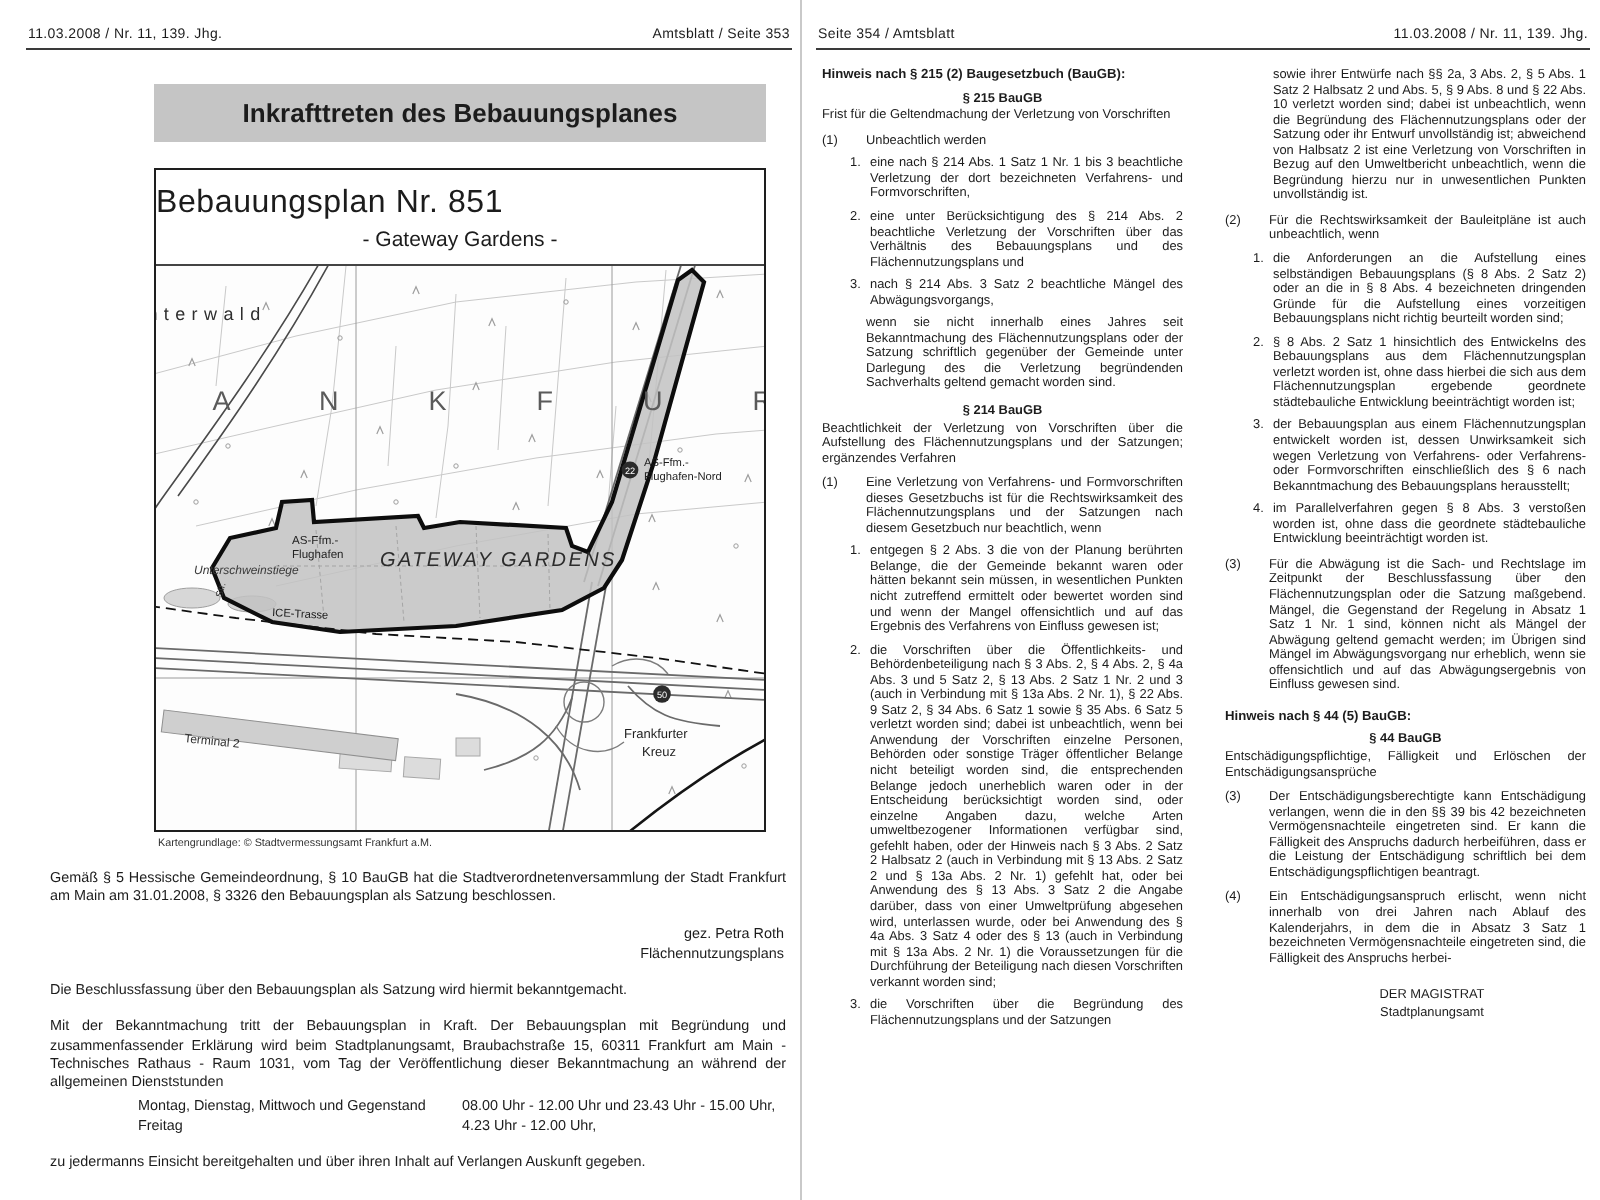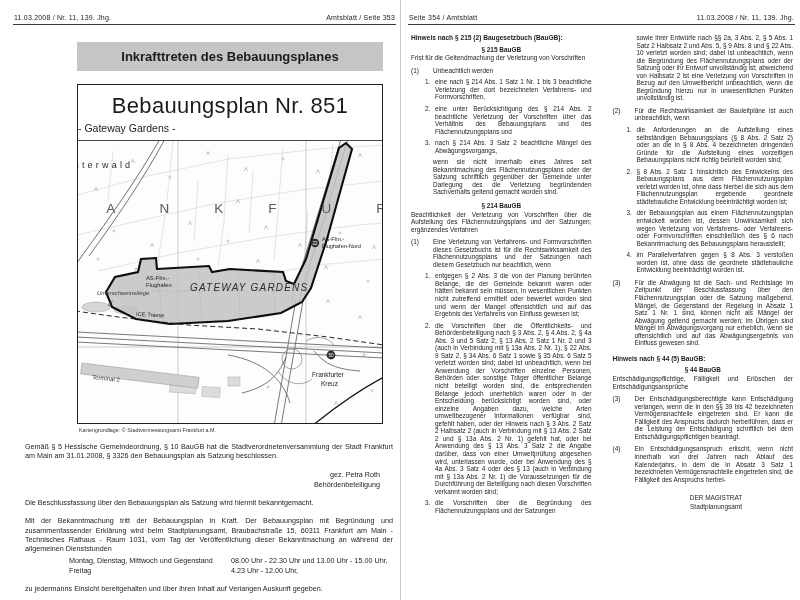--- a/index.html
+++ b/index.html
@@ -11,27 +11,27 @@
   .page-right { padding:14px 5px 0 7px; border-left:1px solid #c9c9c9; }
 
   .page-header { display:flex; justify-content:space-between; align-items:flex-end;
                  font-size:7px; letter-spacing:.2px; padding:0 1px 3px 1px;
                  border-bottom:1px solid #3a3a3a; }
 
   
   .title-bar { margin:17px 12px 0 64px; width:306px; background:#c5c5c5;
                text-align:center; font-weight:bold; font-size:13px; padding:7px 16px; }
   .map-box { margin:13px 12px 0 64px; width:306px; border:1px solid #1e1e1e; background:#fff; }
-  .map-title { text-align:center; font-size:22px; padding-top:8px; letter-spacing:.3px; }
-  .map-subtitle { text-align:left; font-size:10.5px; padding:3px 0 6px; }
+  .map-title { text-align:left; font-size:16px; padding-top:8px; letter-spacing:.3px; }
+  .map-subtitle { text-align:center; font-size:10.5px; padding:3px 0 6px; }
   .map-viewport { width:304px; height:283px; overflow:hidden; border-top:1px solid #444; }
   .map-caption { margin:3px 0 0 66px; font-size:5.4px; color:#333; }
 
   .body-copy { font-size:7.2px; line-height:1.28; text-align:justify; margin:9px 3px 0 12px; }
-  .sig-block { text-align:right; font-size:7.2px; line-height:1.3; margin:10px 16px 0 0; }
+  .sig-block { text-align:right; font-size:7.2px; line-height:1.3; margin:10px 4px 0 0; }
   .hours { margin:3px 0 0 56px; font-size:7.2px; line-height:1.3; display:grid;
            grid-template-columns:162px auto; }
 
   
   .cols { display:flex; gap:21px; margin-top:9px; padding:0 2px 0 3px; }
   .col { width:184px; font-size:6.45px; line-height:1.17; text-align:justify; }
   .law-hint { font-weight:bold; font-size:6.6px; margin-bottom:4px; text-align:left; }
   .law-title { font-weight:bold; text-align:center; margin-top:6px; }
   .law-sub { margin-top:1px; }
   .clause { display:flex; margin-top:5px; }
@@ -212,29 +212,29 @@
           <text x="243" y="245" font-size="6.5" fill="#1f1f1f">Kreuz</text>
         </svg>
       </div>
     </div>
     <div class="map-caption">Kartengrundlage: © Stadtvermessungsamt Frankfurt a.M.</div>
 
     <p class="body-copy">Gemäß § 5 Hessische Gemeindeordnung, § 10 BauGB hat die Stadtverordnetenversammlung der Stadt Frankfurt am Main am 31.01.2008, § 3326 den Bebauungsplan als Satzung beschlossen.</p>
 
     <div class="sig-block">
       <div>gez. Petra Roth</div>
-      <div>Behördenbeteiligung</div>
+      <div>Flächennutzungsplans</div>
     </div>
 
     <p class="body-copy">Die Beschlussfassung über den Bebauungsplan als Satzung wird hiermit bekanntgemacht.</p>
     <p class="body-copy">Mit der Bekanntmachung tritt der Bebauungsplan in Kraft. Der Bebauungsplan mit Begründung und zusammenfassender Erklärung wird beim Stadtplanungsamt, Braubachstraße 15, 60311 Frankfurt am Main - Technisches Rathaus - Raum 1031, vom Tag der Veröffentlichung dieser Bekanntmachung an während der allgemeinen Dienststunden</p>
 
     <div class="hours">
       <span>Montag, Dienstag, Mittwoch und Gegenstand</span>
-      <span>08.00 Uhr - 22.30 Uhr und 13.00 Uhr - 15.00 Uhr,</span>
+      <span>08.00 Uhr - 12.00 Uhr und 23.43 Uhr - 15.00 Uhr,</span>
       <span>Freitag</span>
       <span>4.23 Uhr - 12.00 Uhr,</span>
     </div>
 
     <p class="body-copy">zu jedermanns Einsicht bereitgehalten und über ihren Inhalt auf Verlangen Auskunft gegeben.</p>
   </div>
 
   <div class="page page-right">
     <div class="page-header">
       <span>Seite 354 / Amtsblatt</span>

